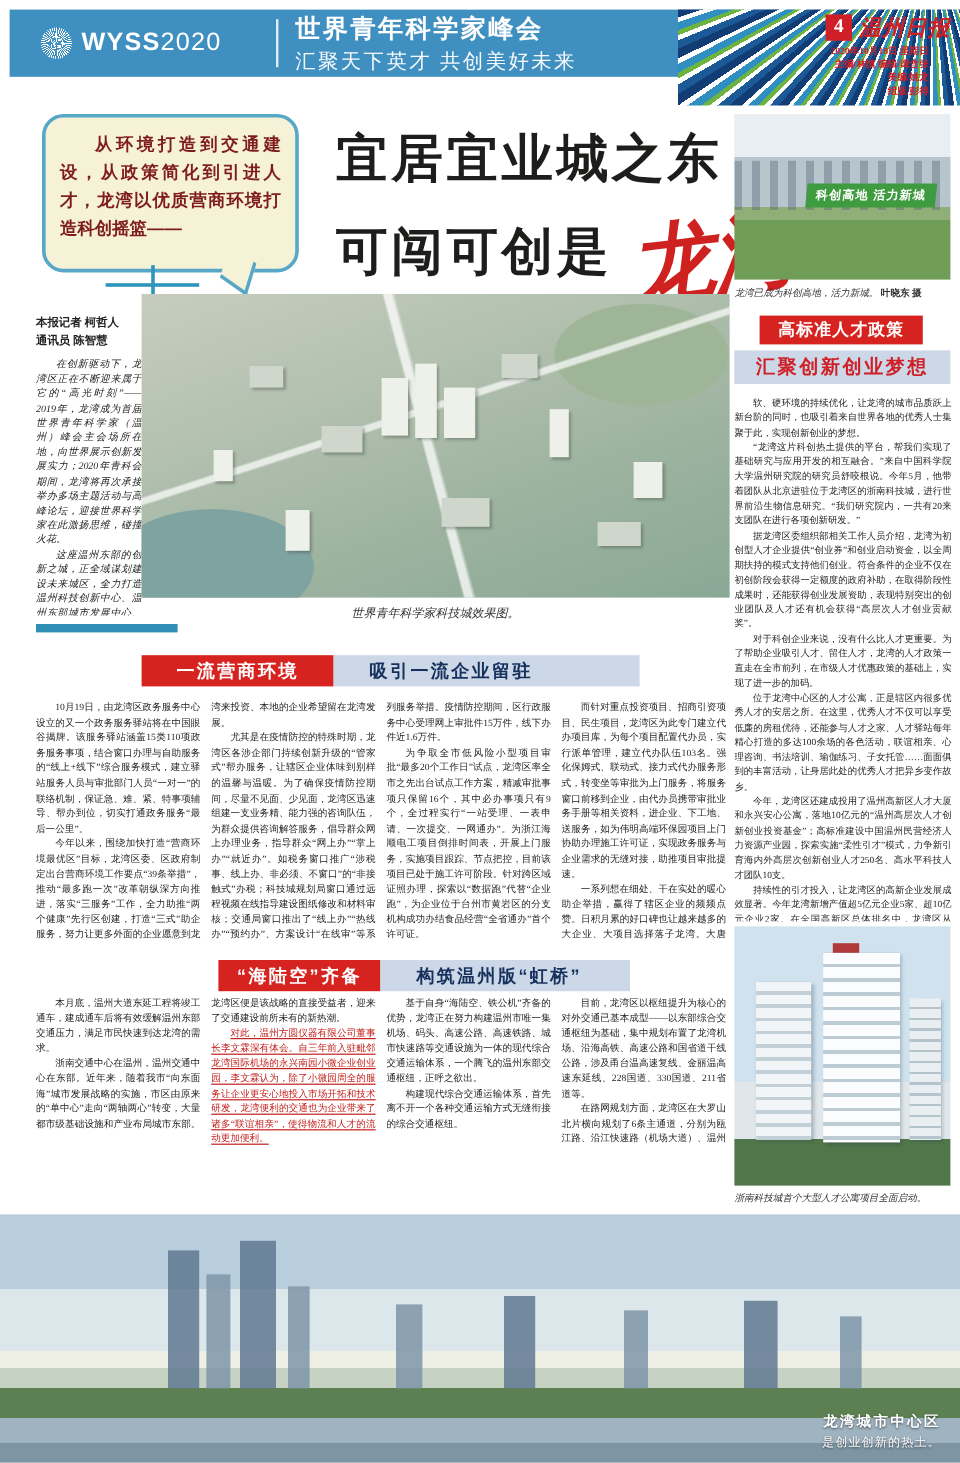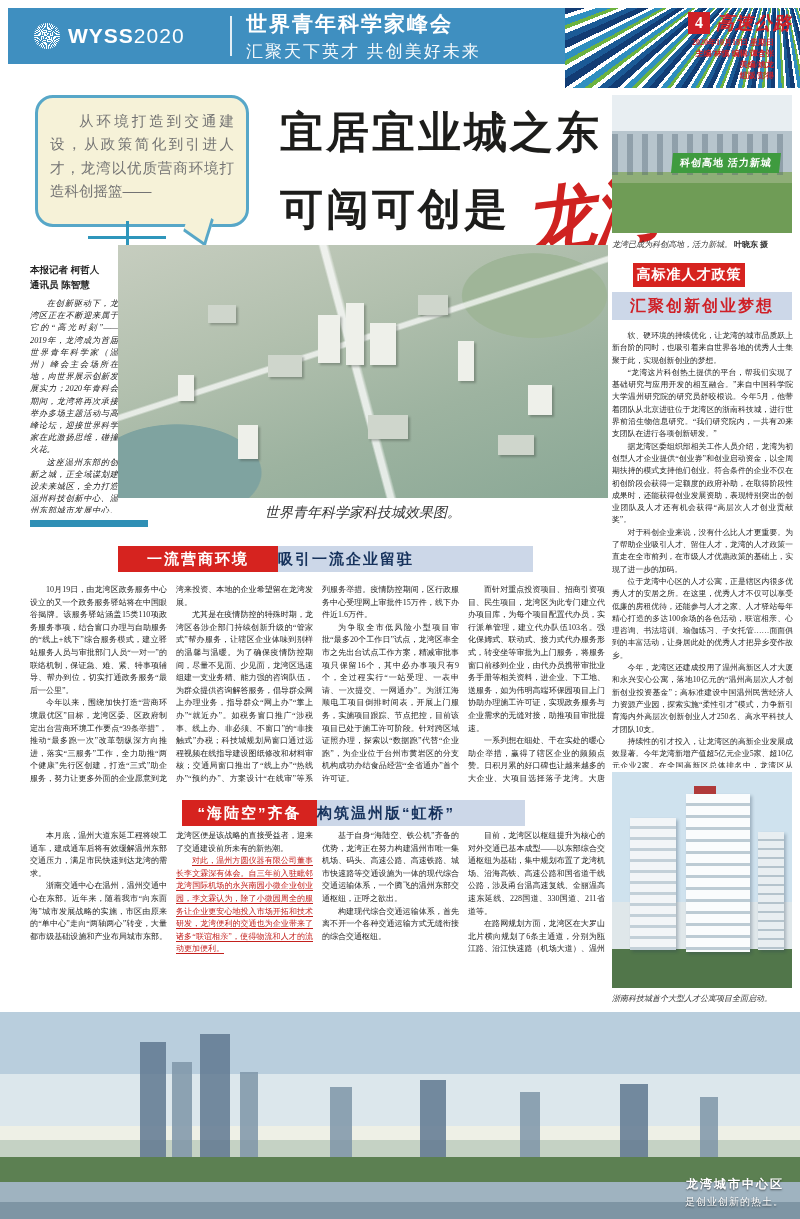--- a/index.html
+++ b/index.html
@@ -27,21 +27,21 @@
   .paper-name { position:absolute; left:716px; top:11px; z-index:3; color:#cf2027; font-size:18px; font-weight:bold;
       font-style:italic; letter-spacing:1px; text-shadow:0 0 1px rgba(207,32,39,.4); }
   .mast-info { position:absolute; right:26px; top:37px; width:150px; z-index:3; text-align:right;
       color:#cf2027; font-size:8px; font-weight:bold; line-height:11px; }
 
   
   .bubble { position:absolute; left:35px; top:95px; width:214px; height:132px; background:#f6f2d8;
       border:3px solid #57a7c8; border-radius:18px; padding:12px 12px 0 12px; }
   .bubble::after { content:''; position:absolute; right:34px; bottom:-15px; width:24px; height:24px; background:#f6f2d8;
       border-right:3px solid #57a7c8; border-bottom:3px solid #57a7c8; transform:rotate(35deg) skewX(18deg); }
-  .bubble-text { font-size:14.5px; font-weight:normal; color:#737373; line-height:1.62; text-indent:2em; text-align:justify;
+  .bubble-text { font-size:14.5px; font-weight:bold; color:#7f1d1d; line-height:1.62; text-indent:2em; text-align:justify;
       font-family:"Liberation Sans", sans-serif; }
   .cross-h { position:absolute; left:88px; top:236px; width:78px; height:3px; background:#2f96bb; }
   .cross-v { position:absolute; left:126px; top:221px; width:3px; height:33px; background:#2f96bb; }
 
   .headline { position:absolute; left:280px; top:104px; width:330px; font-family:"Liberation Sans", sans-serif; color:#1d1d1b; }
   .hl1 { font-size:43px; font-weight:900; letter-spacing:3px; white-space:nowrap; }
   .hl2 { font-size:43px; font-weight:900; letter-spacing:3px; margin-top:14px; white-space:nowrap; display:flex; align-items:flex-end; }
   .hl-brand { display:inline-block; font-family:"DejaVu Serif", serif; font-style:italic; font-weight:bold;
       font-size:70px; color:#cf2220; transform:rotate(-7deg) translateY(6px); margin-left:14px; letter-spacing:0; line-height:.9; }
 
@@ -55,28 +55,28 @@
   
   .hero { position:absolute; left:118px; top:245px; width:490px; height:253px; overflow:hidden;
       background:
         linear-gradient(75deg, transparent 48%, rgba(255,255,255,.75) 48.4%, rgba(255,255,255,.75) 49.4%, transparent 50%),
         linear-gradient(-18deg, transparent 57%, rgba(255,255,255,.7) 57.5%, rgba(255,255,255,.7) 58.5%, transparent 59%),
         radial-gradient(140px 80px at 12% 90%, #7fa3a0 0 60%, transparent 61%),
         radial-gradient(120px 70px at 85% 20%, #9fb598 0 60%, transparent 61%),
         linear-gradient(160deg, #c6cdbf 0%, #b2c0ae 35%, #9db3a0 65%, #8aa896 100%); }
   .bld { position:absolute; background:#eef0ea; box-shadow:2px 2px 2px rgba(60,70,60,.35); }
   .bld.g { background:#cfd6cc; }
-  .hero-caption { position:absolute; left:118px; top:504px; width:490px; text-align:center; font-size:14px; font-style:italic; color:#333; }
+  .hero-caption { position:absolute; left:118px; top:504px; width:490px; text-align:center; font-size:10px; font-style:italic; color:#333; }
 
   
   .strip { position:absolute; height:26px; display:flex; font-family:"Liberation Sans", sans-serif; }
   .strip .tag { background:#d6231f; color:#fff; font-size:15px; font-weight:bold; letter-spacing:2px;
       display:flex; align-items:center; justify-content:center; }
   .strip .title { background:#ccd7e8; color:#16325c; font-size:15px; font-weight:bold; letter-spacing:2px;
-      display:flex; align-items:center; }
+      display:flex; align-items:center; padding-left:30px; }
   .strip1 { left:118px; top:546px; width:415px; }
   .strip1 .tag { width:160px; }
   .strip1 .title { width:255px; }
   .strip2 { left:182px; top:800px; width:363px; }
   .strip2 .tag { width:135px; }
   .strip2 .title { width:208px; }
 
   
   .cols { position:absolute; left:30px; width:575px; column-count:4; column-gap:9px; overflow:hidden;
       font-size:8px; line-height:12.6px; color:#1e1e1e; text-align:justify; }
@@ -87,21 +87,21 @@
 
   
   .photo1 { position:absolute; left:612px; top:95px; width:180px; height:138px; overflow:hidden;
       background:linear-gradient(#e8eef2 0 26%, #b7c5cd 26% 56%, #8fae78 56% 64%, #6f9c56 64% 100%); }
   .photo1 .windows { position:absolute; left:0; top:28%; width:100%; height:30%;
       background:repeating-linear-gradient(90deg, rgba(70,90,105,.35) 0 6px, transparent 6px 15px); }
   .photo1 .sign { position:absolute; right:12px; top:58px; background:#3f9b3f; color:#fff; font-weight:bold;
       font-size:10px; letter-spacing:1px; padding:3px 8px; transform:skewX(-6deg); font-family:"Liberation Sans", sans-serif; }
   .caption1 { position:absolute; left:612px; top:239px; width:180px; font-size:8px; font-style:italic; color:#333; }
   .caption1 b { font-style:normal; font-weight:bold;text-align:right; }
-  .tag-right { position:absolute; left:633px; top:263px; width:112px; height:24px; background:#d6231f; color:#fff;
+  .tag-right { position:absolute; left:633px; top:263px; width:136px; height:24px; background:#d6231f; color:#fff;
       font-family:"Liberation Sans", sans-serif; font-size:14px; font-weight:bold; letter-spacing:1px;
       display:flex; align-items:center; justify-content:center; }
   .title-right { position:absolute; left:612px; top:292px; width:180px; height:28px; background:#ccd7e8; color:#cf2027;
       font-family:"Liberation Sans", sans-serif; font-size:16px; font-weight:bold; letter-spacing:2px;
       display:flex; align-items:center; justify-content:center; }
   .right-body { position:absolute; left:612px; top:330px; width:181px; height:438px; overflow:hidden;
       font-size:7.8px; line-height:12.3px; color:#1e1e1e; text-align:justify; }
   .right-body p { text-indent:2em; }
   .photo2 { position:absolute; left:612px; top:772px; width:180px; height:216px; overflow:hidden;
       background:linear-gradient(#cfe2ee 0 60%, #dfe7ea 60% 82%, #51764a 82% 100%); }
@@ -133,21 +133,21 @@
       <div class="wyss-text"><b>WYSS</b><span>2020</span></div>
     </div>
     <div class="mast-divider"></div>
     <div class="mast-titles">
       <div class="mast-title">世界青年科学家峰会</div>
       <div class="mast-slogan">汇聚天下英才  共创美好未来</div>
     </div>
   </div>
   <div class="fan"></div>
   <div class="page-num">4</div>
-  <div class="paper-name">高速公路</div>
+  <div class="paper-name">温州日报</div>
   <div class="mast-info">
       <p>2020年10月18日 星期日</p>
       <p>主编/林慎  编辑/谭含张</p>
       <p>美编/姚龙</p>
       <p>组版/彭得</p>
     </div>
 
   <div class="bubble">
     <div class="bubble-text">从环境打造到交通建设，从政策简化到引进人才，龙湾以优质营商环境打造科创摇篮——</div>
   </div>

